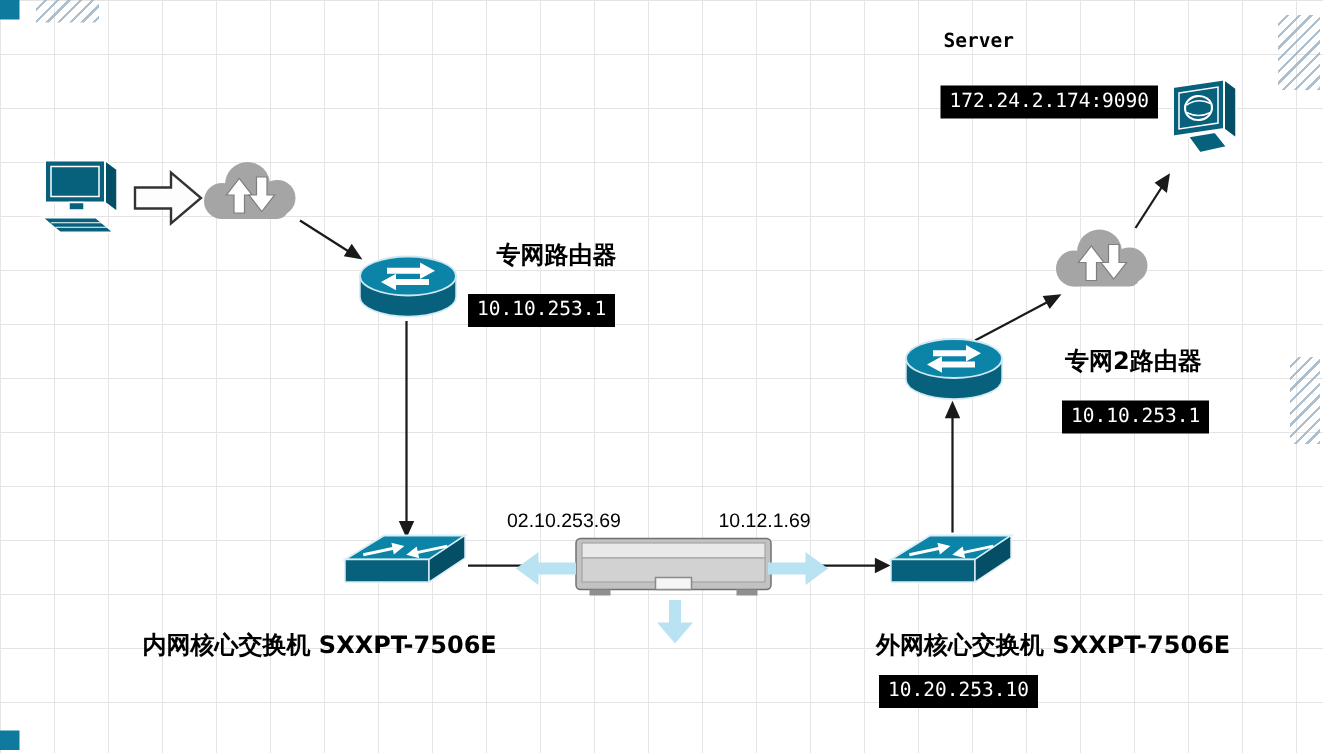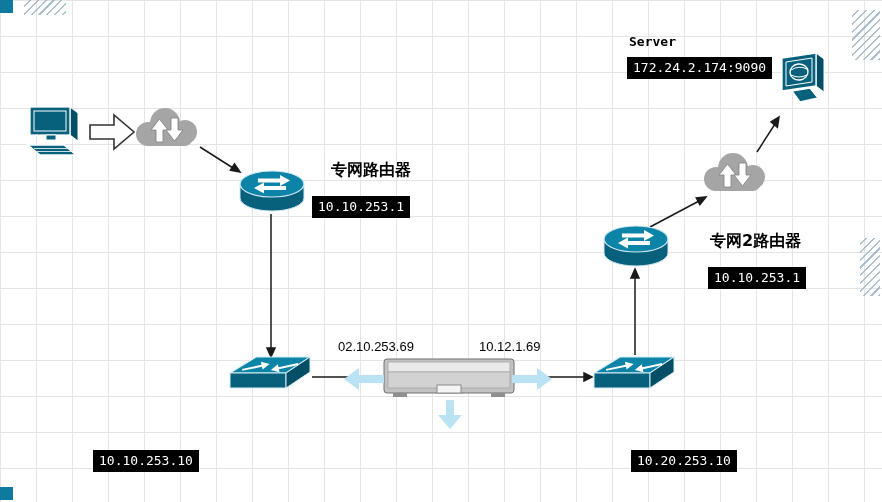--- a/index.html
+++ b/index.html
@@ -50,27 +50,27 @@
   .switch1-ip{left:93px;top:450px;}
   .gap-title{left:362px;top:310px;}
   .gap-left-ip{left:338px;top:339px;}
   .gap-right-ip{left:479px;top:339px;}
   .gap-device{left:383px;top:357px;}
   .pale-left{left:344px;top:366px;}
   .pale-right{left:512px;top:366px;}
   .pale-down{left:437px;top:400px;}
   .switch2{left:592px;top:353px;}
   .switch2-name{left:584px;top:420px;}
-  .switch2-ip{left:586px;top:450px;margin-left:45px;}
+  .switch2-ip{left:586px;top:450px;}
   .router2{left:602px;top:223px;}
   .router2-name{left:710px;top:231px;}
   .router2-ip{left:708px;top:267px;}
   .cloud2{left:698px;top:148px;}
   .server-node{left:772px;top:50px;}
-  .server-title{left:629px;top:34px;}
+  .server-title{left:629px;top:20px;}
   .server-ip{left:627px;top:57px;}
   .hatch-tl{left:24px;top:0;width:42px;height:15px;}
   .hatch-tr{left:852px;top:10px;width:28px;height:50px;}
   .hatch-rm{left:860px;top:238px;width:20px;height:58px;}
   .corner-tl{left:0;top:0;}
   .corner-bl{left:0;top:487px;}
 </style>
 </head>
 <body>
 
@@ -165,21 +165,21 @@
     <svg width="84" height="48" viewBox="0 0 84 48">
       <polygon points="2,20 58,20 82,4 28,4" fill="#0c84a8" stroke="#d9edf5" stroke-width="1.2"></polygon>
       <polygon points="2,20 58,20 58,35 2,35" fill="#07607c" stroke="#d9edf5" stroke-width="1"></polygon>
       <polygon points="58,20 82,4 82,19 58,35" fill="#054f66" stroke="#d9edf5" stroke-width="1"></polygon>
       <g transform="rotate(-12 42 13)" fill="#fff">
         <polygon points="14,10 34,10 34,7 42,11 34,15 34,12 14,12"></polygon>
         <polygon points="70,16 50,16 50,13 42,17 50,21 50,18 70,18"></polygon>
       </g>
     </svg>
   </div>
-  <div class="blabel switch1-ip">10.10.253.10</div>
+  <div class="bold-label switch1-name">内网核心交换机 SXXPT-7506E</div>
 
   <div class="plain-label gap-left-ip">02.10.253.69</div>
   <div class="plain-label gap-right-ip">10.12.1.69</div>
   <div class="abs gap-device">
     <svg width="132" height="42" viewBox="0 0 132 42">
       <rect x="1" y="2" width="130" height="34" rx="3" fill="#c2c2c2" stroke="#707070"></rect>
       <rect x="5" y="5" width="122" height="10" fill="#e9e9e9" stroke="#a5a5a5" stroke-width="0.8"></rect>
       <rect x="5" y="15" width="122" height="16" fill="#d2d2d2" stroke="#a5a5a5" stroke-width="0.8"></rect>
       <rect x="54" y="28" width="24" height="8" fill="#f5f5f5" stroke="#8a8a8a"></rect>
       <rect x="10" y="36" width="14" height="4" fill="#8f8f8f"></rect>
@@ -206,20 +206,21 @@
     <svg width="84" height="48" viewBox="0 0 84 48">
       <polygon points="2,20 58,20 82,4 28,4" fill="#0c84a8" stroke="#d9edf5" stroke-width="1.2"></polygon>
       <polygon points="2,20 58,20 58,35 2,35" fill="#07607c" stroke="#d9edf5" stroke-width="1"></polygon>
       <polygon points="58,20 82,4 82,19 58,35" fill="#054f66" stroke="#d9edf5" stroke-width="1"></polygon>
       <g transform="rotate(-12 42 13)" fill="#fff">
         <polygon points="14,10 34,10 34,7 42,11 34,15 34,12 14,12"></polygon>
         <polygon points="70,16 50,16 50,13 42,17 50,21 50,18 70,18"></polygon>
       </g>
     </svg>
   </div>
+  <div class="bold-label switch2-name">外网核心交换机 SXXPT-7506E</div>
   <div class="blabel switch2-ip">10.20.253.10</div>
 
   <div class="abs router2">
     <svg width="68" height="48" viewBox="0 0 68 48">
       <path d="M2 16 L2 30 A32 13 0 0 0 66 30 L66 16 Z" fill="#07607c" stroke="#cfe8f2" stroke-width="1"></path>
       <ellipse cx="34" cy="16" rx="32" ry="13" fill="#0c84a8" stroke="#cfe8f2" stroke-width="1.2"></ellipse>
       <g fill="#fff">
         <polygon points="20,10.5 42,10.5 42,7 52,12.5 42,18 42,14.5 20,14.5"></polygon>
         <polygon points="48,18 26,18 26,14.5 16,20 26,25.5 26,22 48,22"></polygon>
       </g>

